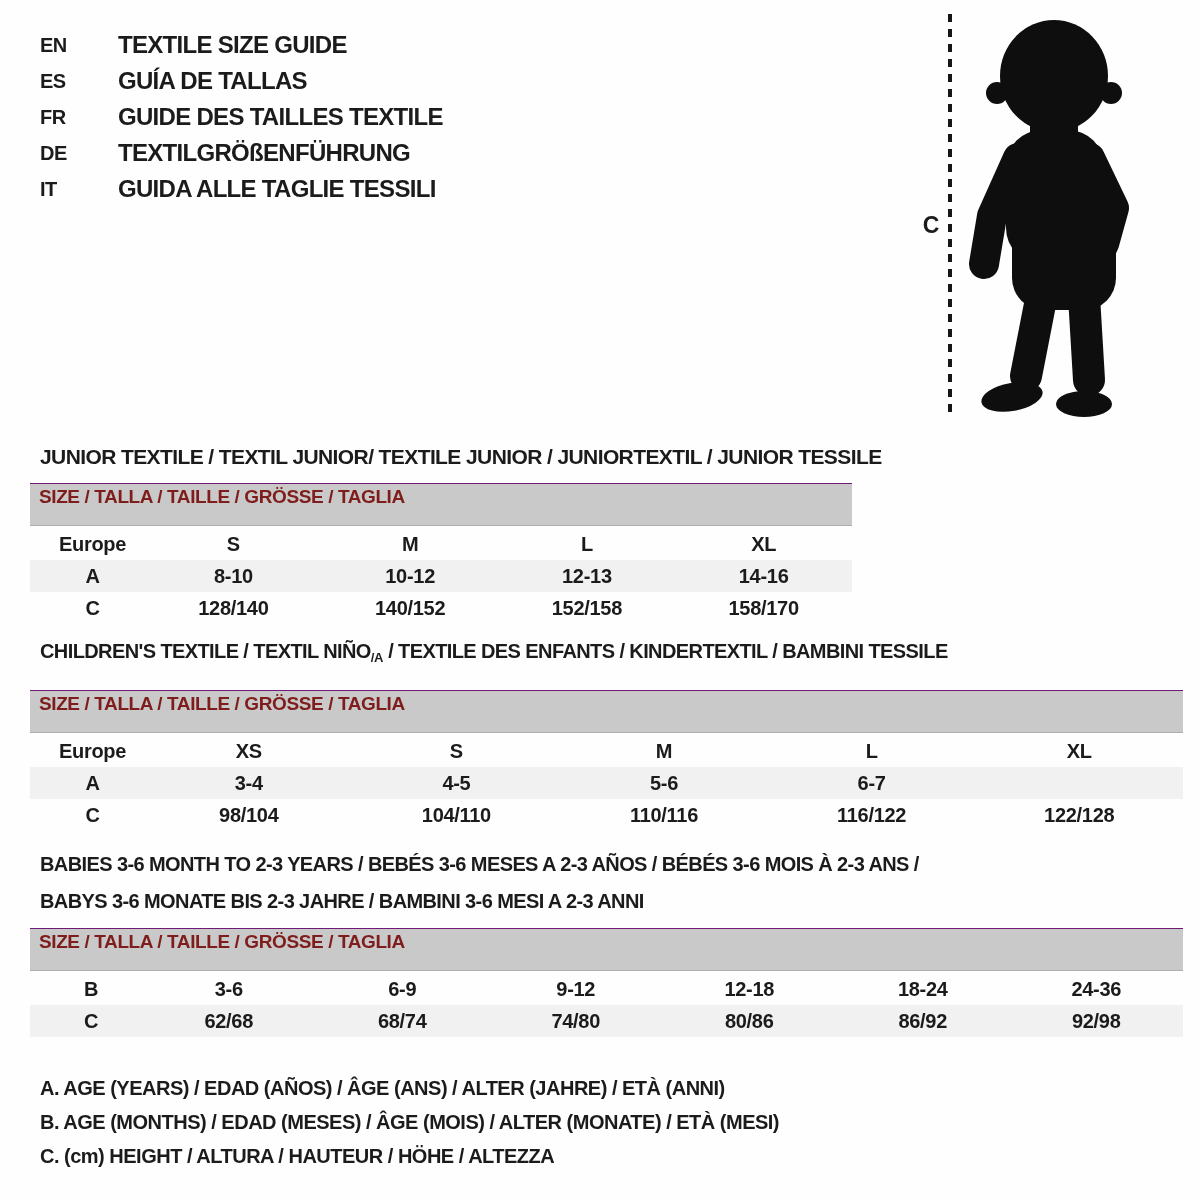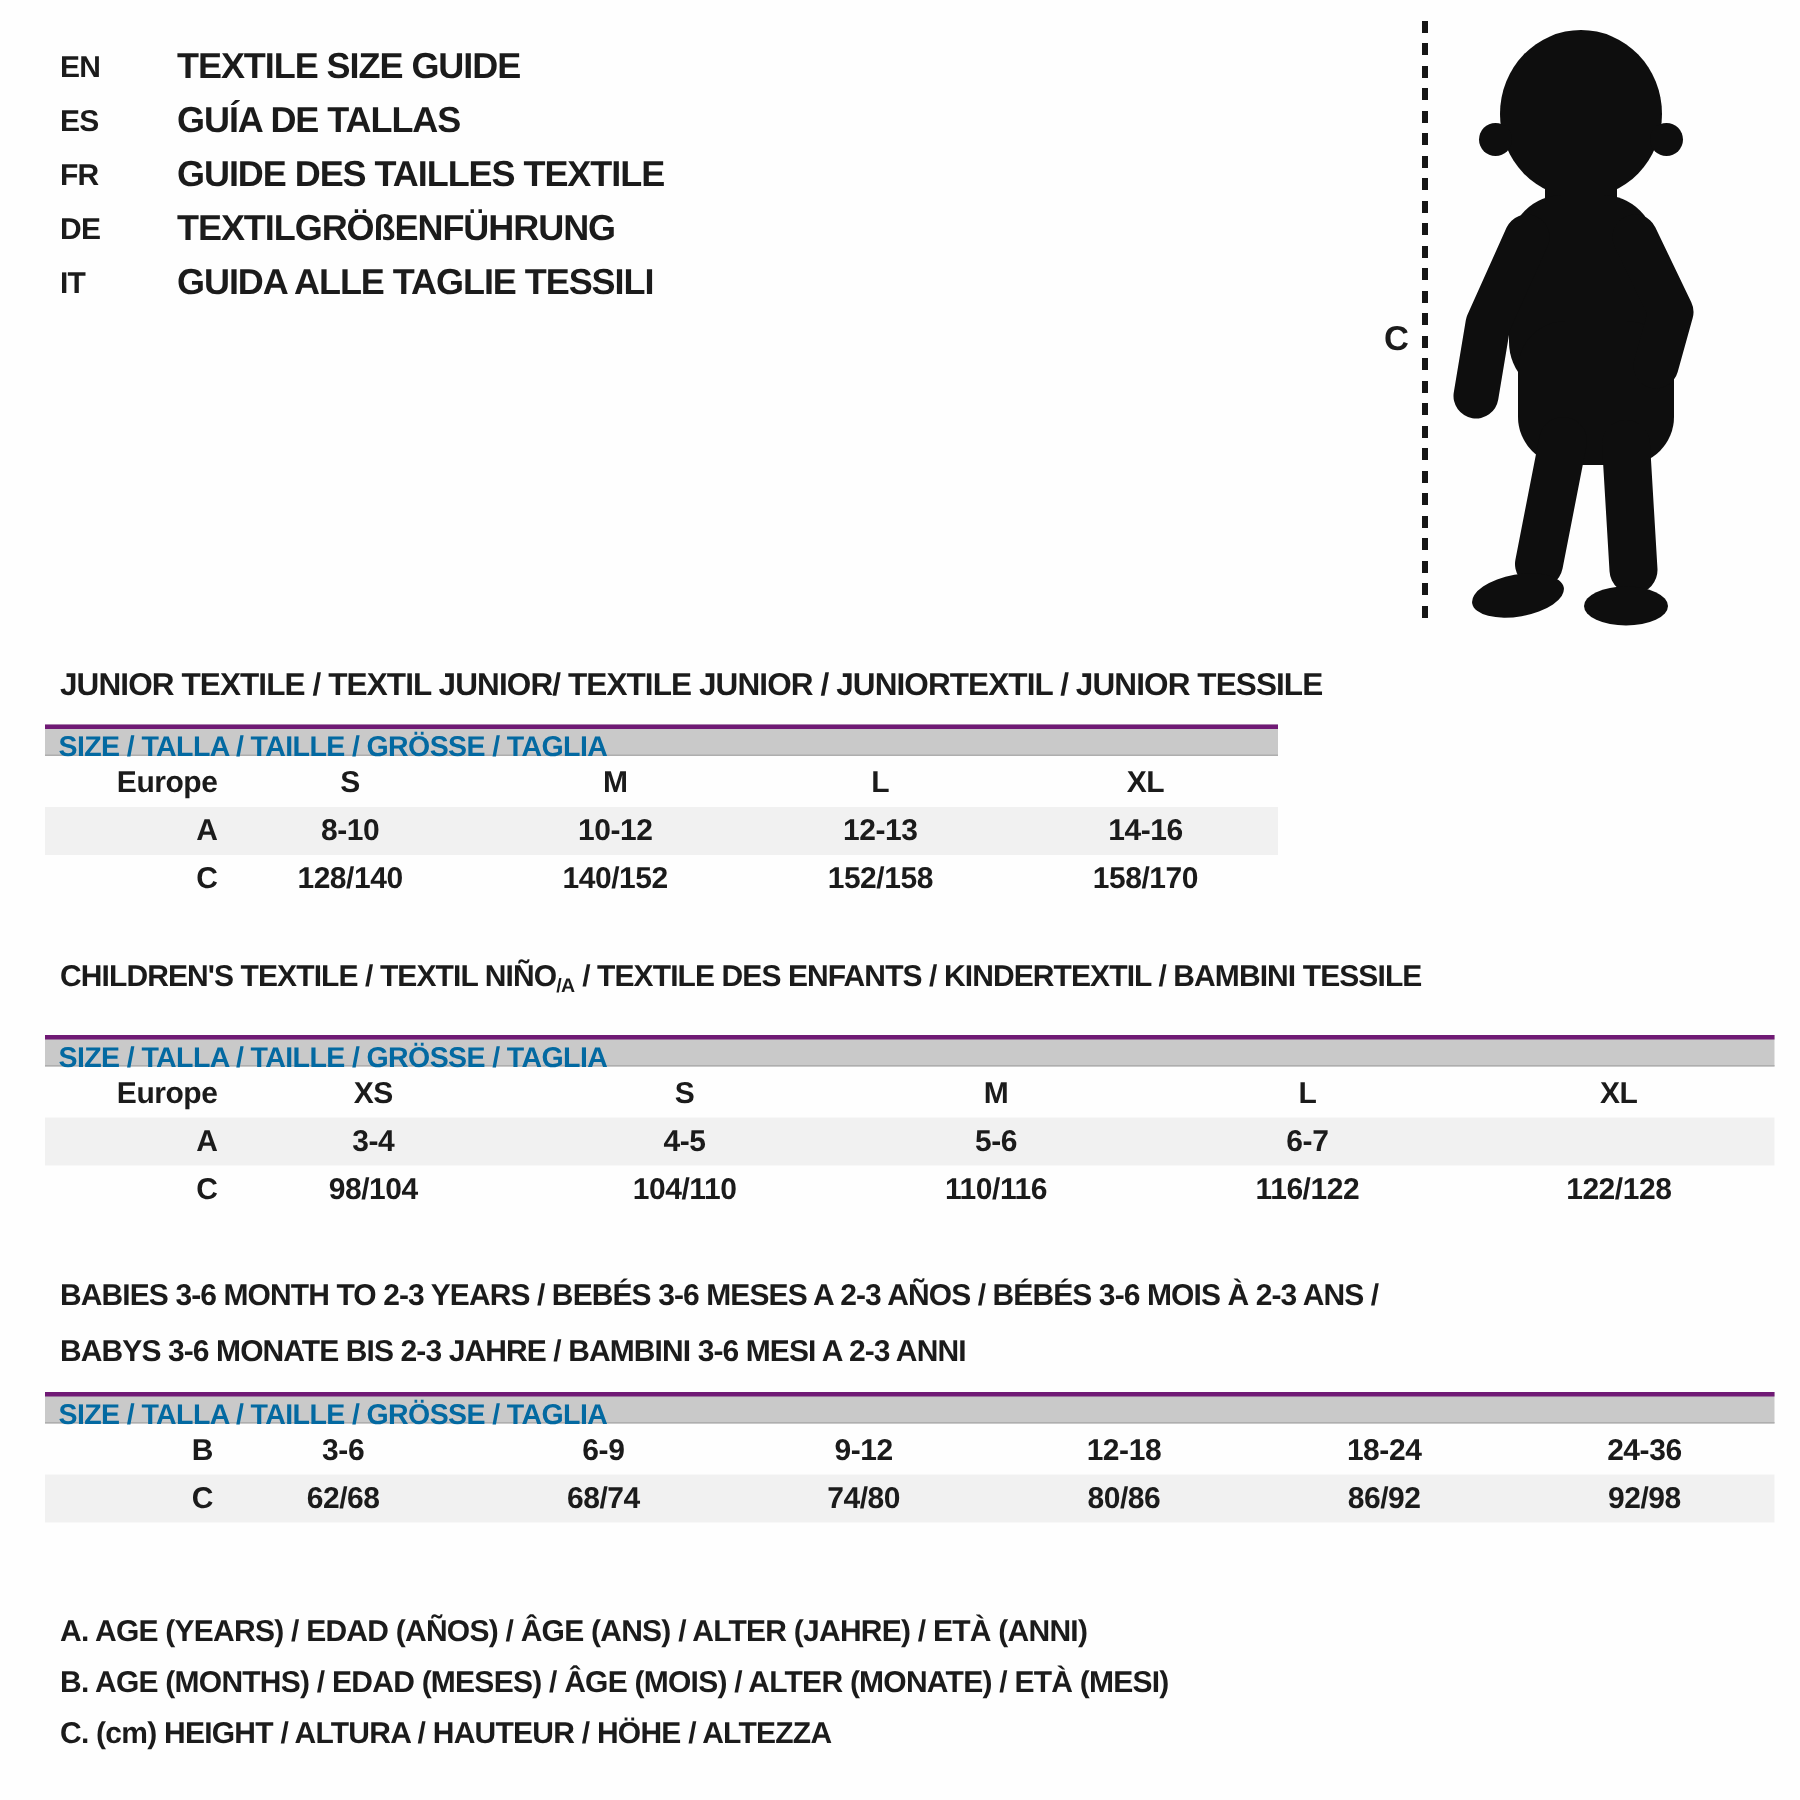--- a/index.html
+++ b/index.html
@@ -46,34 +46,34 @@
   #babies-heading   { top:846px; line-height:37px; }
   .heading-sub { font-size:13px; vertical-align:-4px; letter-spacing:-0.3px; }
 
   
   .size-table { position:absolute; left:30px; }
   #junior-table   { top:483px; width:822px;  }
   #children-table { top:690px; width:1153px; }
   #babies-table   { top:928px; width:1153px; }
 
   .size-bar {
-    height:21px; line-height:25px;
+    height:43px; line-height:25px;
     background:var(--bar);
-    border-top:3px solid #701a75; border-bottom:1px solid #aeaeae;
+    border-top:1px solid #701a75; border-bottom:1px solid #aeaeae;
     padding-left:9px;
     font-weight:700; font-size:19px; letter-spacing:-0.4px;
-    color:#0369a1;
+    color:#7f1d1d;
     margin-bottom:2px;
   }
   .t-row { display:grid; height:32px; line-height:32px; font-weight:700; font-size:20px; letter-spacing:-0.3px; }
   .t-row.shaded { background:var(--shade); }
   .cols-4 .t-row { grid-template-columns:115px repeat(4,1fr); }
   .cols-5 .t-row { grid-template-columns:115px repeat(5,1fr); }
   .cols-6 .t-row { grid-template-columns:112px repeat(6,1fr); }
-  .t-label { text-align:right; padding-left:10px; }
+  .t-label { text-align:center; padding-left:10px; }
   .t-cell  { text-align:center; }
 
   
   .legend { position:absolute; left:40px; top:1071px; }
   .legend-line { font-weight:700; font-size:20px; letter-spacing:-0.5px; line-height:34px; white-space:nowrap; }
 </style>
 </head>
 <body>
 
 <section class="lang-block">

